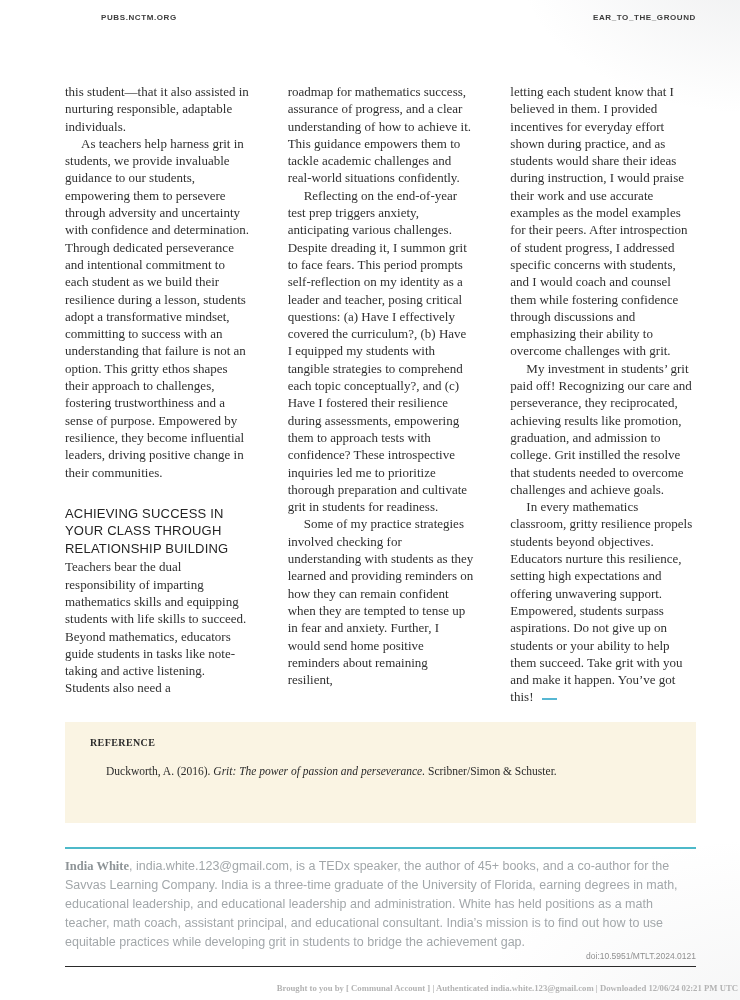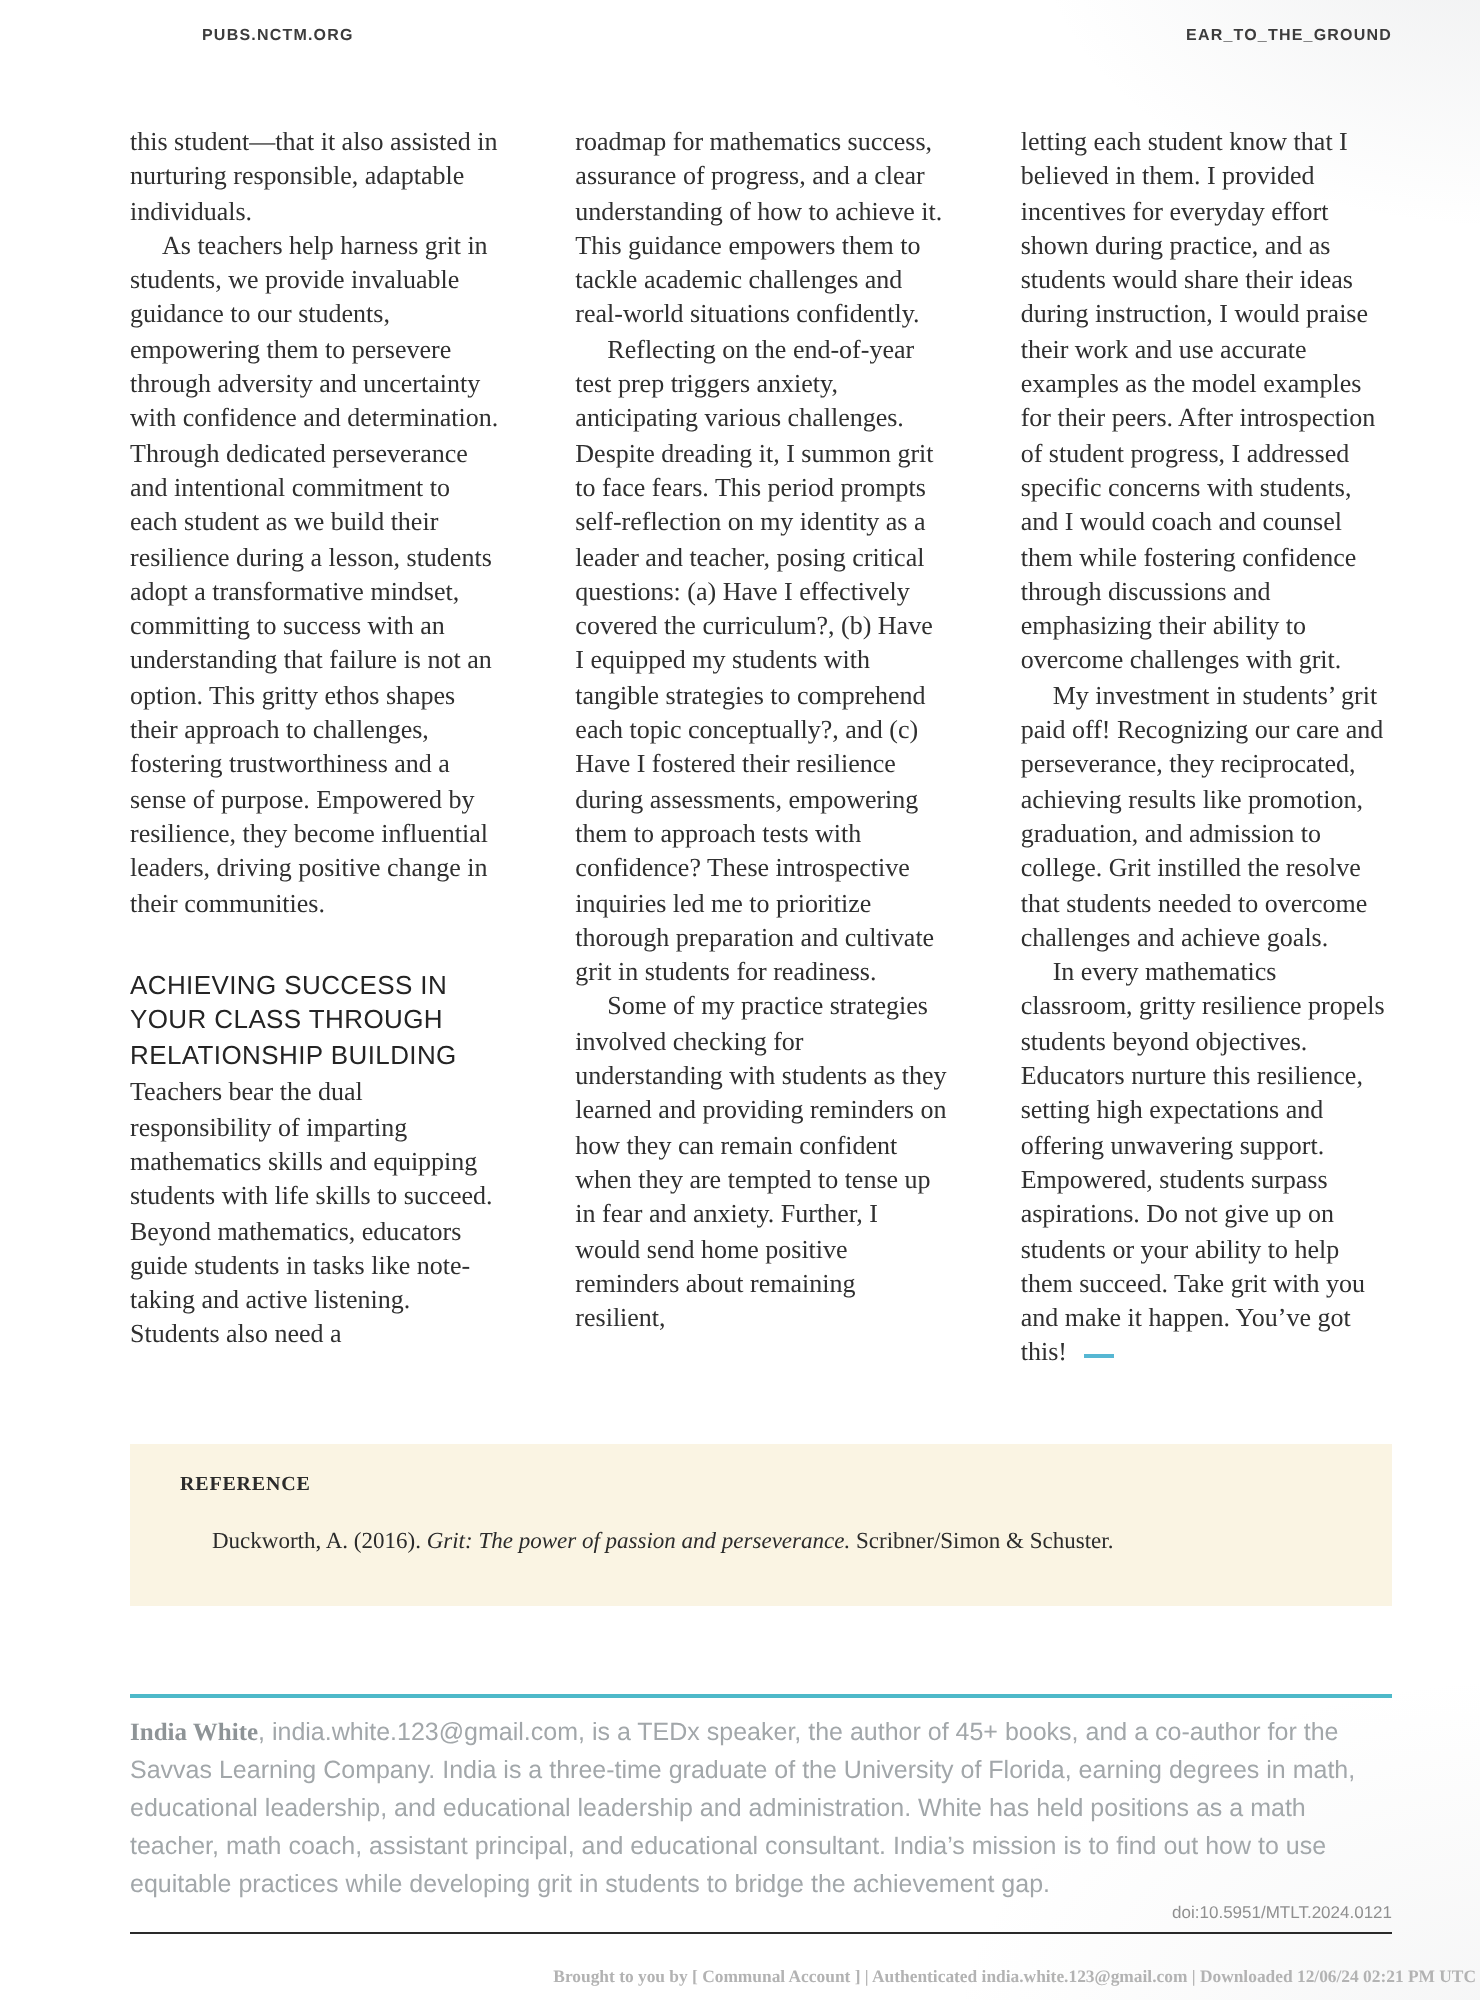--- a/index.html
+++ b/index.html
@@ -22,21 +22,21 @@
     position:absolute;top:13px;left:65px;right:44px;
     display:flex;justify-content:space-between;
     font-family:"Liberation Sans", sans-serif;
     font-size:8px;font-weight:bold;letter-spacing:.6px;color:#3c3c3c;padding-left:36px;
   }
   
   .columns{
     position:absolute;top:62px;left:65px;right:44px;height:660px;
     display:flex;gap:37px;overflow:hidden;
   }
-  .col{flex:1 1 0;min-width:0;}
+  .col{flex:1 1 0;min-width:0;margin-top:21px;}
   .col p{
     margin:0;
     font-size:13px;line-height:17.3px;color:#303030;
     text-align:left;
   }
   .col p.indent{text-indent:16px;}
   .col h2{
     margin:24px 0 1px 0;
     font-family:"Liberation Sans", sans-serif;
     font-size:13px;line-height:17.5px;font-weight:normal;color:#242424;
@@ -44,21 +44,21 @@
   }
   .endmark{
     display:inline-block;width:15px;height:2.5px;
     margin-left:9px;margin-bottom:1px;
     background:#56b7d3;
   }
   
   .refbox{
     position:absolute;top:722px;left:65px;right:44px;
     background:#faf4e3;
-    padding:15px 25px 8px 25px;
+    padding:15px 25px 28px 25px;
     box-sizing:border-box;
   }
   .refbox .reflabel{
     font-size:10px;font-weight:bold;letter-spacing:.4px;color:#2b2b2b;
     margin:0 0 3px 0;
   }
   .refbox .refcite{
     font-size:11.5px;color:#2b2b2b;line-height:15px;margin:16px;
   }
   .refcite .ital{font-style:italic;}

